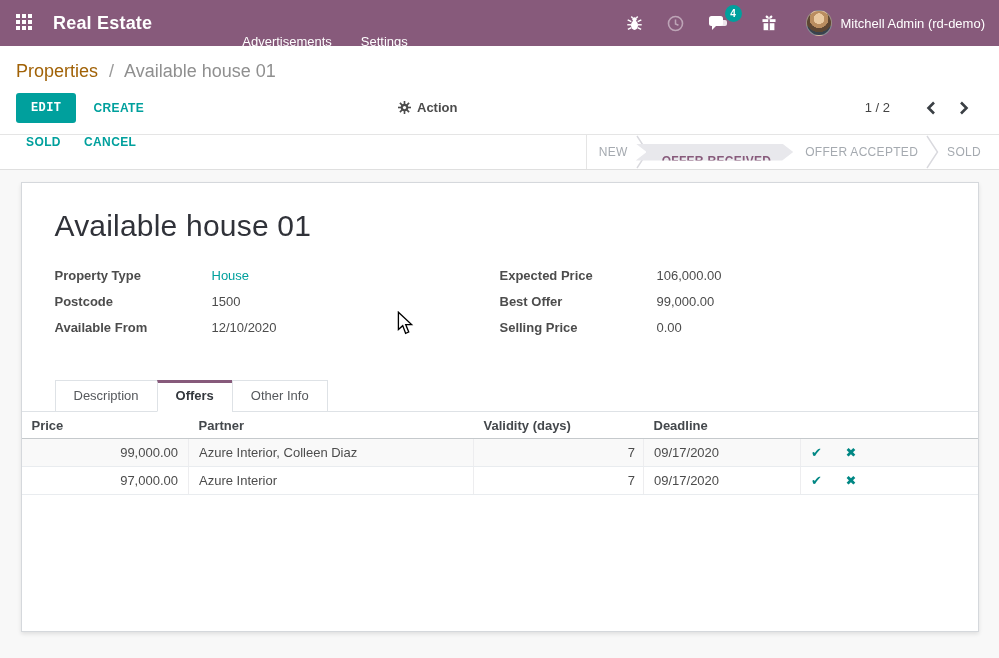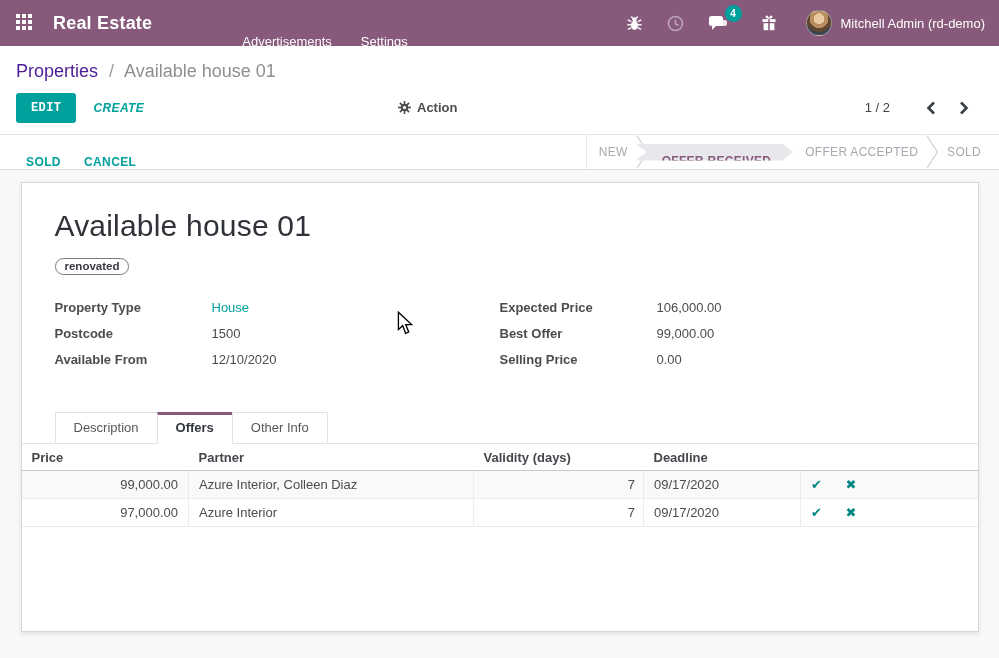--- a/index.html
+++ b/index.html
@@ -19,36 +19,36 @@
   .tb-icon { position:relative; margin:0 12px; cursor:pointer; display:flex; align-items:center; }
   .tb-badge { position:absolute; top:-9px; right:-14px; background:#00A09D; color:#fff; font-size:10px;
               font-weight:700; border-radius:9px; min-width:17px; height:17px; line-height:17px; text-align:center; }
   .avatar { width:26px; height:26px; border-radius:50%; margin:0 9px 0 16px; border:1px solid rgba(255,255,255,.4);
             background:radial-gradient(circle at 50% 32%, #e9c9a0 0 26%, #b98d5f 27% 46%, #5d4632 47% 66%, #39424d 67% 100%); }
   .user-name { font-size:13px; cursor:pointer; }
 
   
   .control-panel { background:#fff; padding:13px 16px 11px 16px; border-bottom:1px solid #e5e5e5; }
   .breadcrumb { font-size:18px; line-height:24px; }
-  .breadcrumb .bc-parent { color:#4c1d95; cursor:pointer;text-align:right; }
+  .breadcrumb .bc-parent { color:#a16207; cursor:pointer;text-align:right; }
   .breadcrumb .bc-sep { color:#9a9a9a; margin:0 6px; }
   .breadcrumb .bc-current { color:#8f8f8f; }
   .cp-buttons { margin-top:9px; display:flex; align-items:center; position:relative; height:31px; }
   .btn-edit { background:#00A09D; color:#fff; border:none; border-radius:3px; font-size:12px; font-weight:700;
               letter-spacing:.4px; padding:8px 15px; cursor:pointer; font-family:Liberation Mono, monospace; }
   .btn-create { background:none; border:none; color:#00A09D; font-size:12px; font-weight:700; letter-spacing:.4px;
-                margin-left:17px; cursor:pointer; font-family:inherit;font-style:italic; }
+                margin-left:17px; cursor:pointer; font-family:inherit; }
   .action-group { position:absolute; left:382px; display:flex; align-items:center; gap:6px; color:#4c4c4c;
                   font-size:13px; font-weight:600; cursor:pointer; }
   .pager { margin-left:auto; display:flex; align-items:center; color:#444; font-size:13px; }
   .pager-chevrons { display:flex; gap:19px; margin-left:34px; margin-right:12px; }
   .pager-btn { background:none; border:none; cursor:pointer; padding:2px; display:flex; }
 
   
-  .status-row { height:35px; background:#fff; border-bottom:1px solid #dfdfdf; display:flex; align-items:flex-end; }
+  .status-row { height:35px; background:#fff; border-bottom:1px solid #dfdfdf; display:flex; align-items:flex-start; }
   .status-buttons { display:flex; align-items:center; padding-left:26px; gap:23px; flex:1; }
   .sbtn { background:none; border:none; color:#00A09D; font-size:12px; font-weight:700; letter-spacing:.4px;
           cursor:pointer; font-family:inherit; }
   .statusbar { display:flex; align-items:center; border-left:1px solid #e5e5e5; padding-left:4px; }
   .sb-step { font-size:12px; letter-spacing:.3px; color:#a5aab0; font-weight:500; white-space:nowrap; cursor:pointer; }
   .sb-step.plain { padding:0 8px; }
   .sb-chevron { display:block; }
   .sb-step.arrow-active { position:relative; z-index:2; height:17px; line-height:34px; background:#e8e8ec;
           color:#875A7B; font-weight:700; padding:0 22px 0 26px; margin-left:-13px;
           clip-path:polygon(0 0, calc(100% - 11px) 0, 100% 50%, calc(100% - 11px) 100%, 0 100%, 11px 50%); }
@@ -226,23 +226,20 @@
         <polyline points="1,1 11.5,17 1,33" fill="none" stroke="#d9d9de" stroke-width="1.4"></polyline>
       </svg>
       <div class="sb-step plain last">SOLD</div>
     </div>
   </div>
 
   <div class="content">
     <div class="sheet">
       <div class="sheet-head">
         <div class="record-title">Available house 01</div>
-        <div class="tag-row">
-          <span class="tag-pill">renovated</span>
-        </div>
 
         <div class="field-grid">
           <div class="field-col">
             <div class="field-row">
               <div class="field-label">Property Type</div>
               <div class="field-value link">House</div>
             </div>
             <div class="field-row">
               <div class="field-label">Postcode</div>
               <div class="field-value">1500</div>

